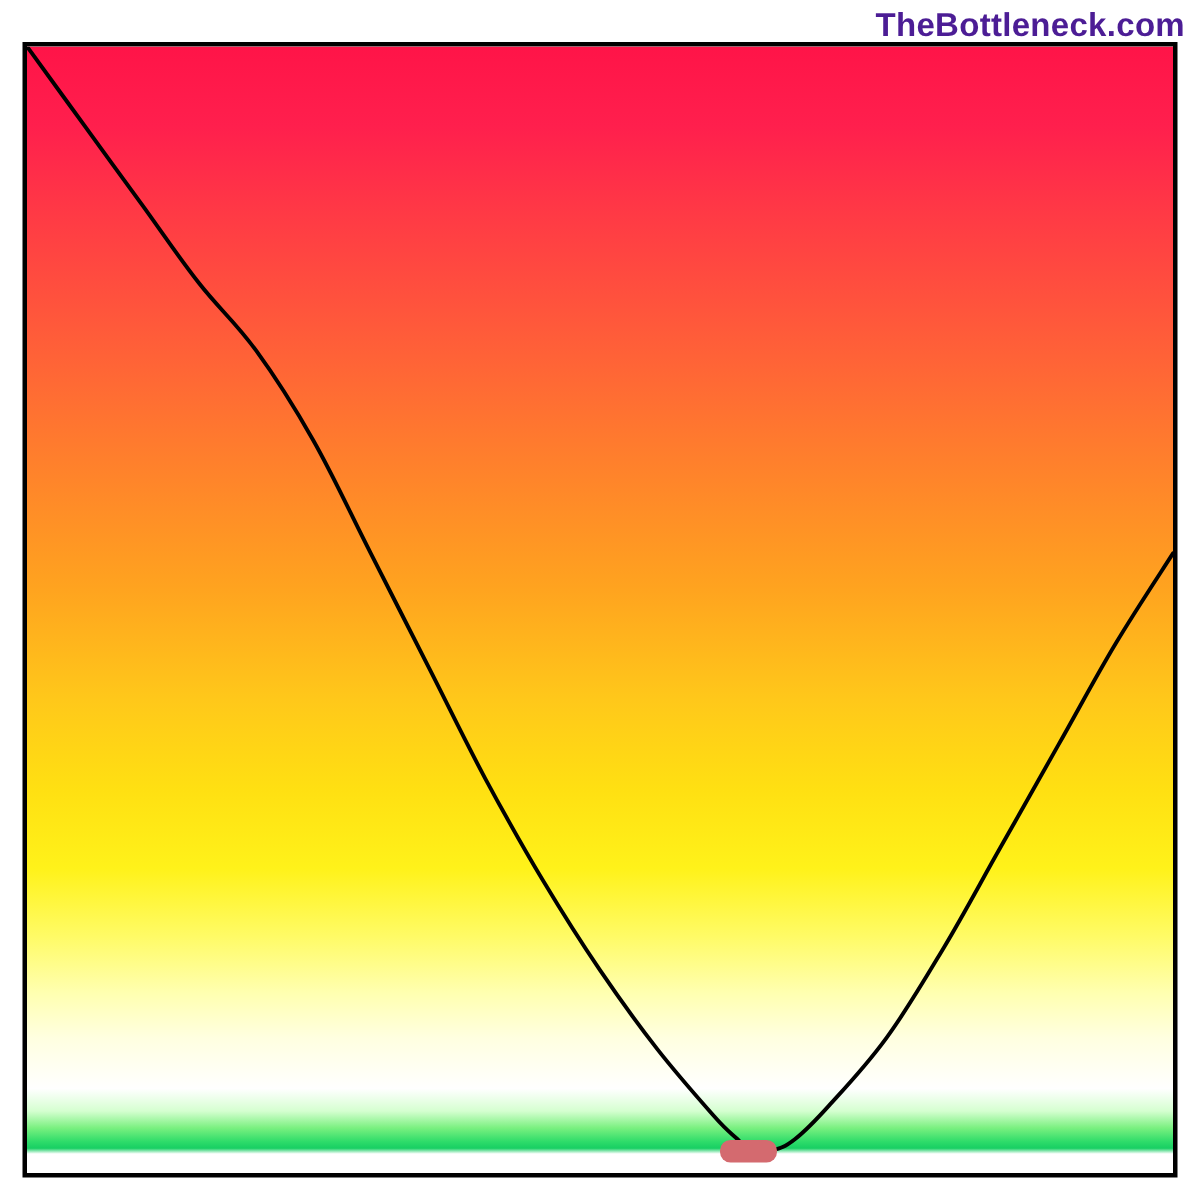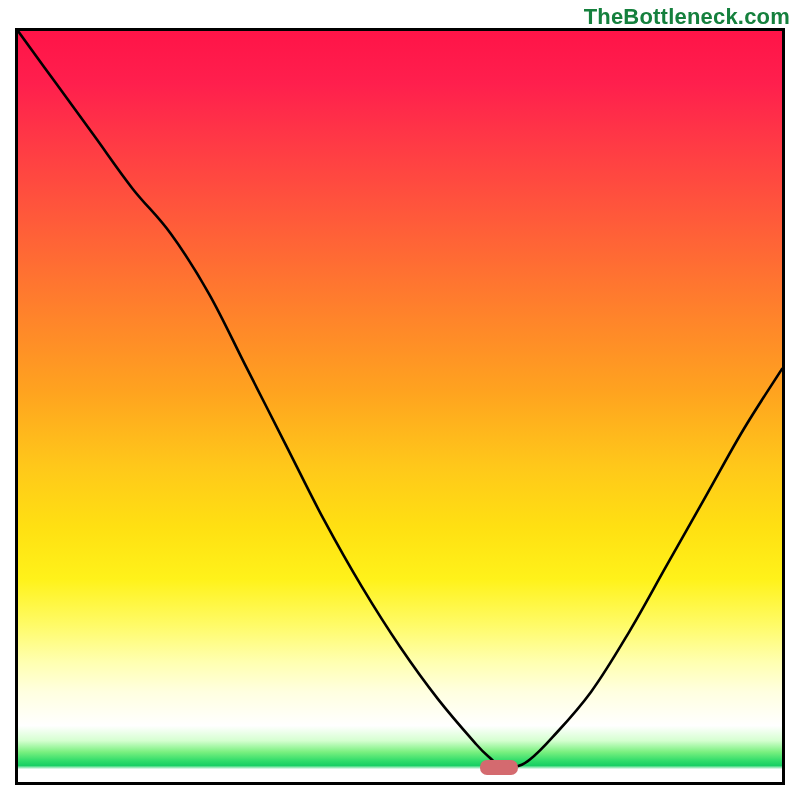--- a/index.html
+++ b/index.html
@@ -15,21 +15,21 @@
     position: relative;
     width: 800px;
     height: 800px;
   }
   .watermark {
     position: absolute;
     top: 4px;
     right: 10px;
     font-size: 22px;
     font-weight: 600;
-    color: #15803d;
+    color: #4c1d95;
     letter-spacing: 0.2px;
     z-index: 50;
   }
   .plot-area {
     position: absolute;
     left: 15px;
     top: 28px;
     width: 770px;
     height: 757px;
     border: 3px solid #000;

